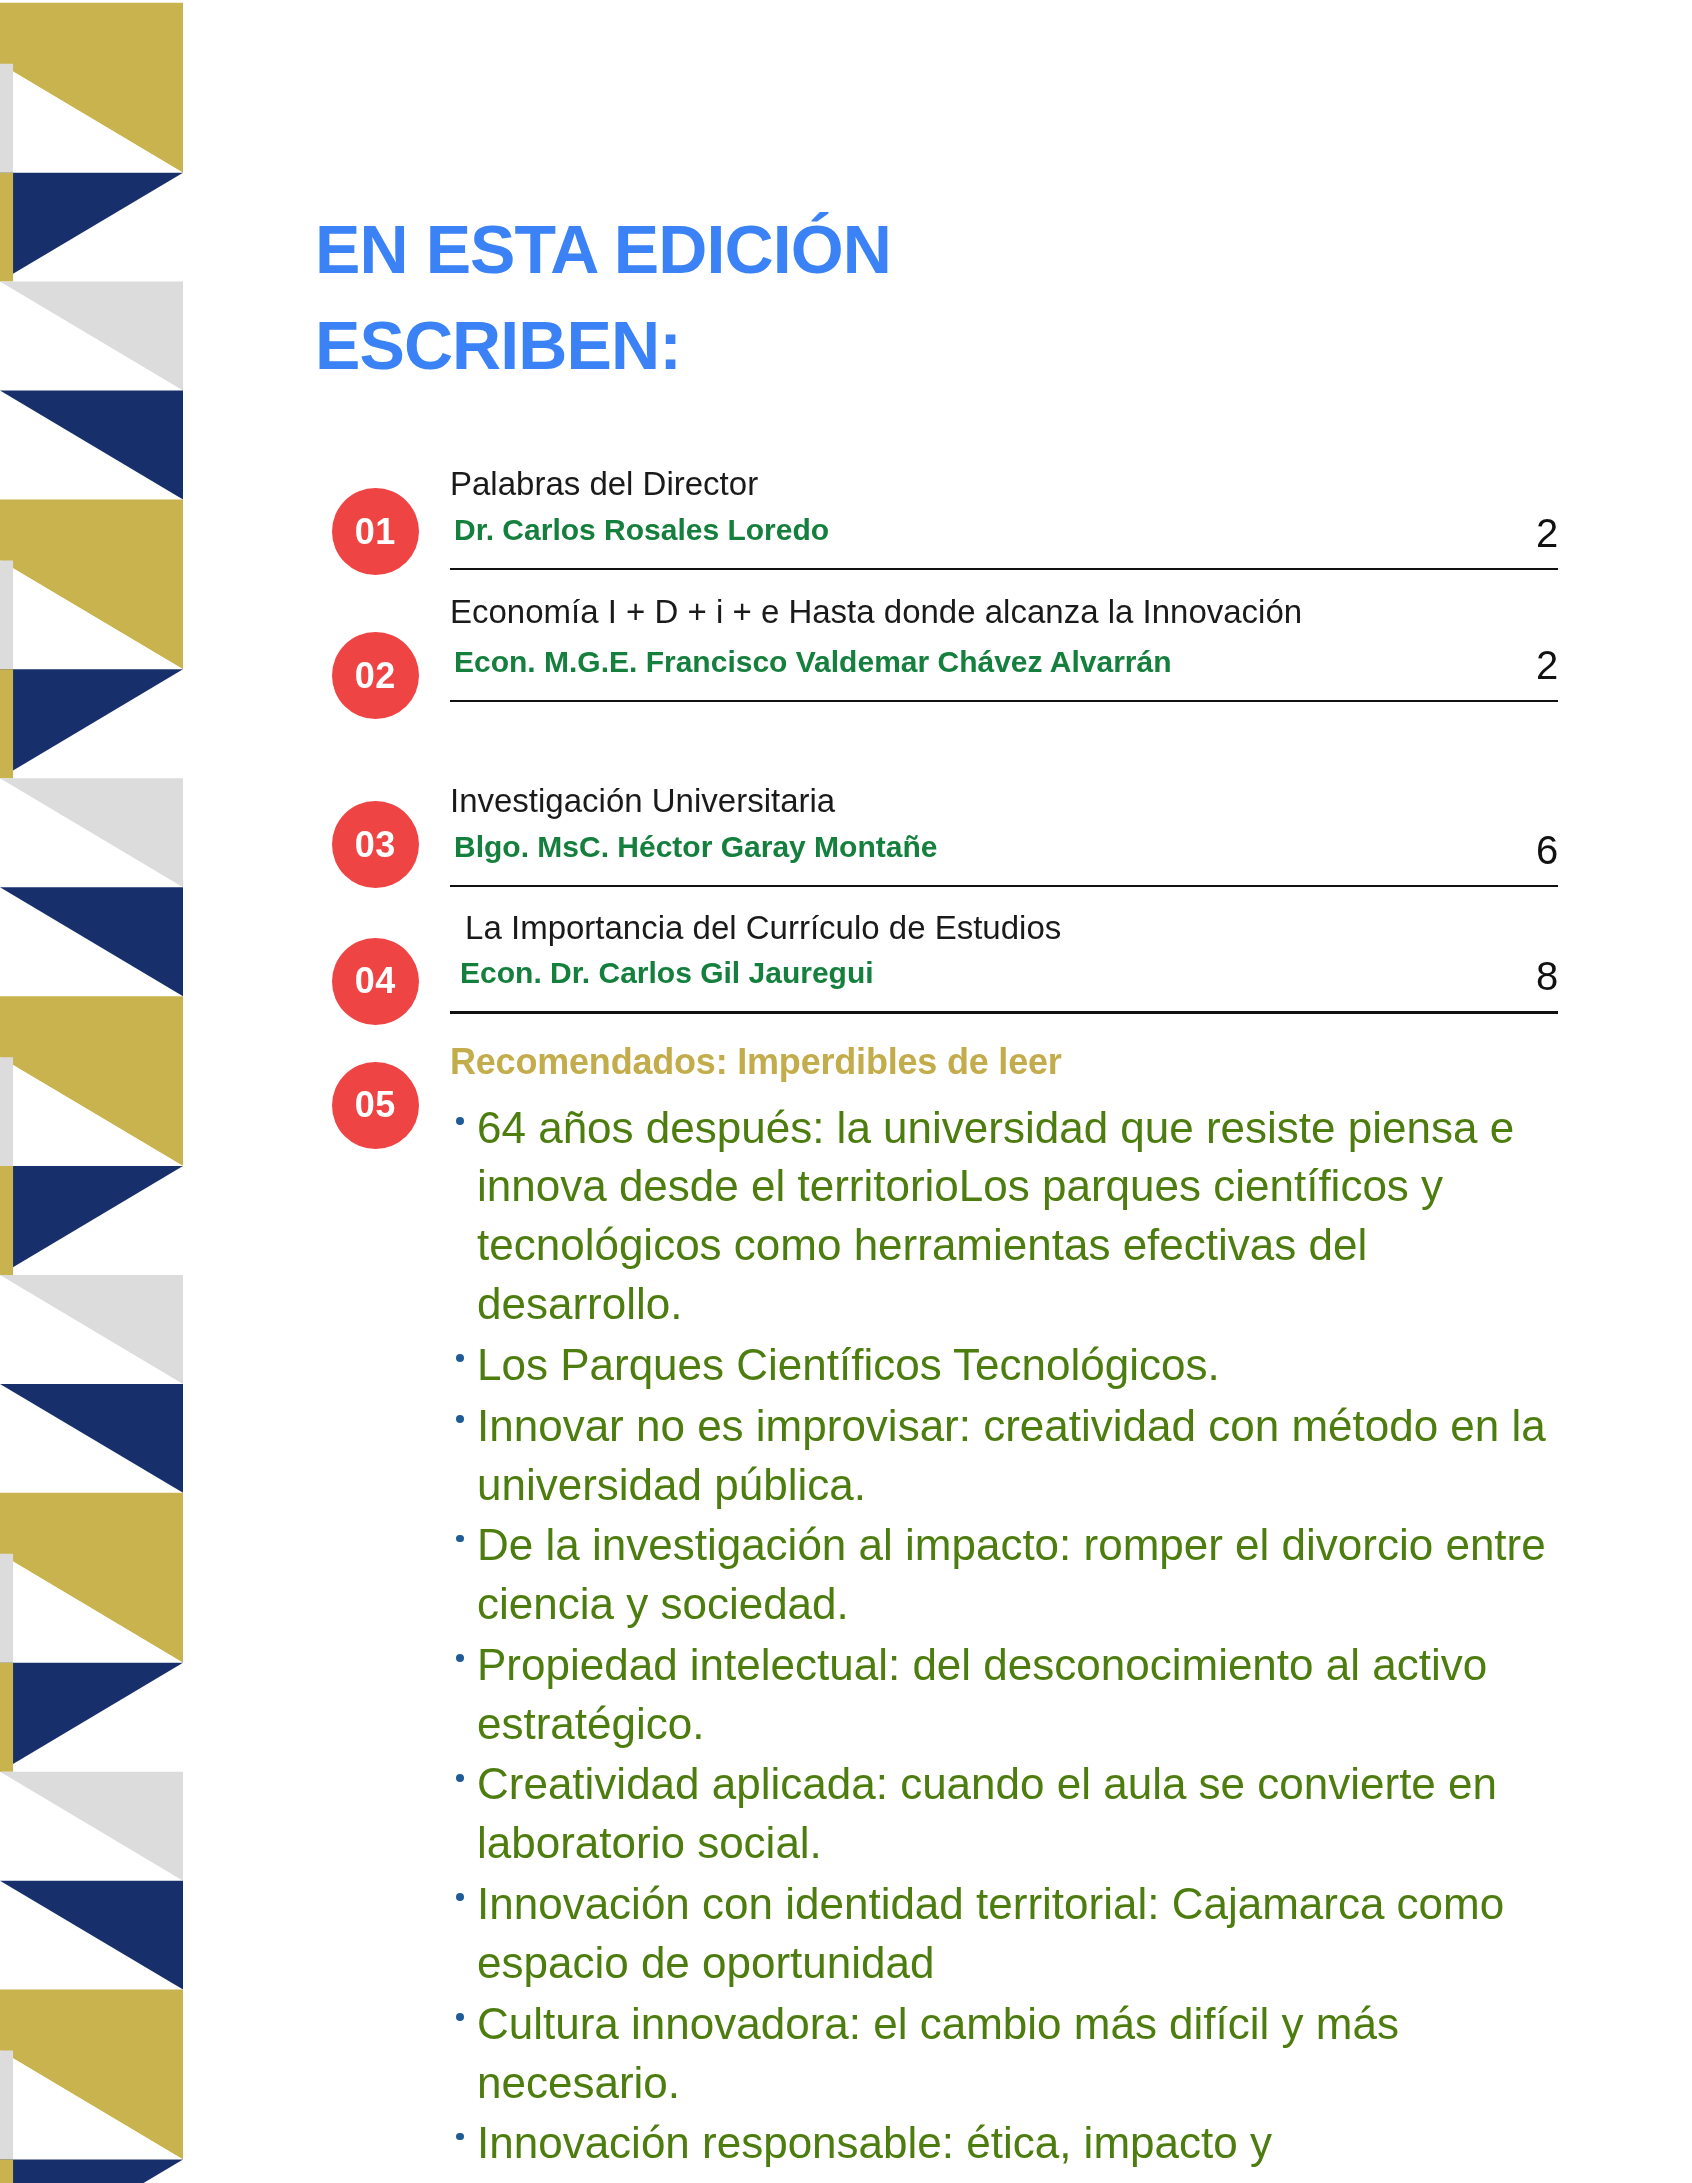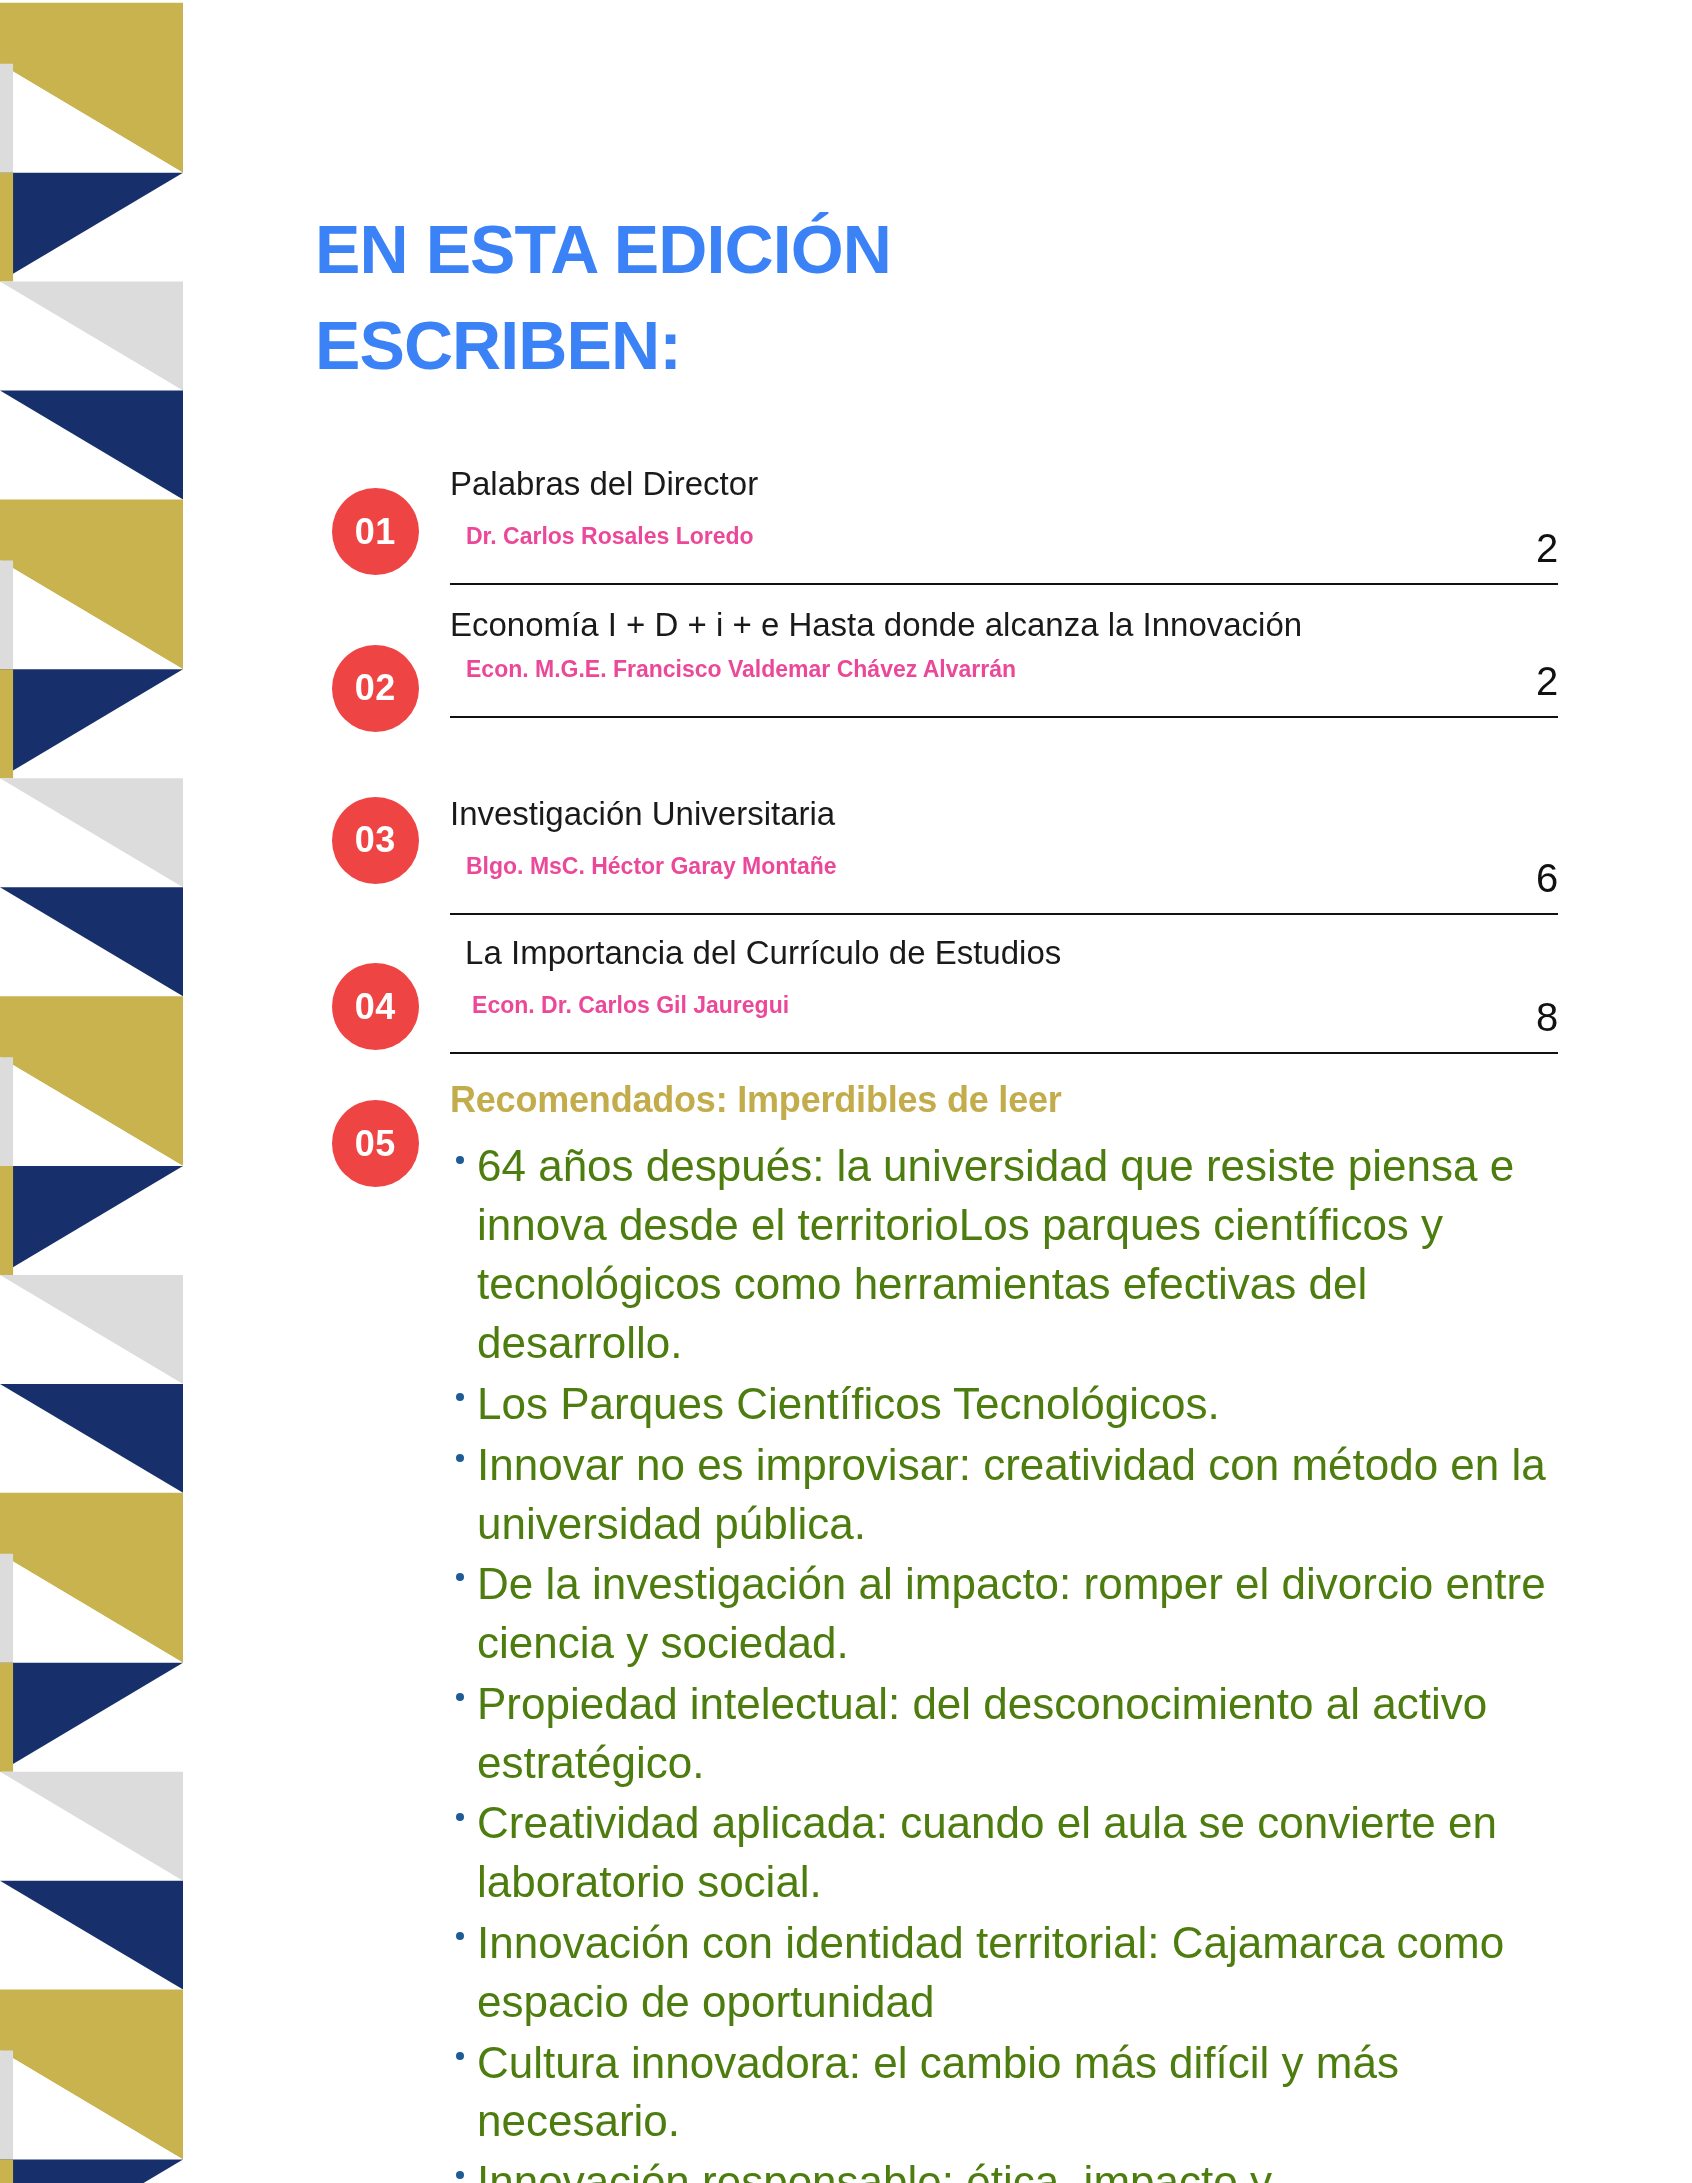--- a/index.html
+++ b/index.html
@@ -100,25 +100,25 @@
   }
   .entry-texts { flex: 1 1 auto; padding-right: 17.5px; }
 
   .entry-title {
     color: #1a1a1a;
     font-size: 33px;
     line-height: 1.30;
     margin: 0 0 1.7px 0;
   }
   .entry-author {
-    color: #ec4899;
-    font-size: 23px;
+    color: #15803d;
+    font-size: 30px;
     font-weight: bold;
     line-height: 1.30;
-    margin: 16px;
+    margin: 4px;
   }
   .entry-page {
     flex: 0 0 auto;
     color: #111111;
     font-size: 40px;
     line-height: 1.0;
     width: 57px;
     text-align: right;
     padding-top: 1.7px;
   }
@@ -252,21 +252,21 @@
             <p class="entry-author" style="margin-top:7.9px;">Econ. M.G.E. Francisco Valdemar Chávez Alvarrán</p>
           </div>
           <div class="entry-page">2</div>
         </div>
         <div class="divider"></div>
       </div>
     </div>
 
     <div class="toc-row" style="min-height:109px;margin-top:19px;">
       <div class="badge-col">
-        <div class="badge" style="top:4px;">03</div>
+        <div class="badge" style="top:21px;">03</div>
       </div>
       <div class="entry-col">
         <div class="entry-inner">
           <div class="entry-texts">
             <p class="entry-title">Investigación Universitaria</p>
             <p class="entry-author">Blgo. MsC. Héctor Garay Montañe</p>
           </div>
           <div class="entry-page">6</div>
         </div>
         <div class="divider"></div>

